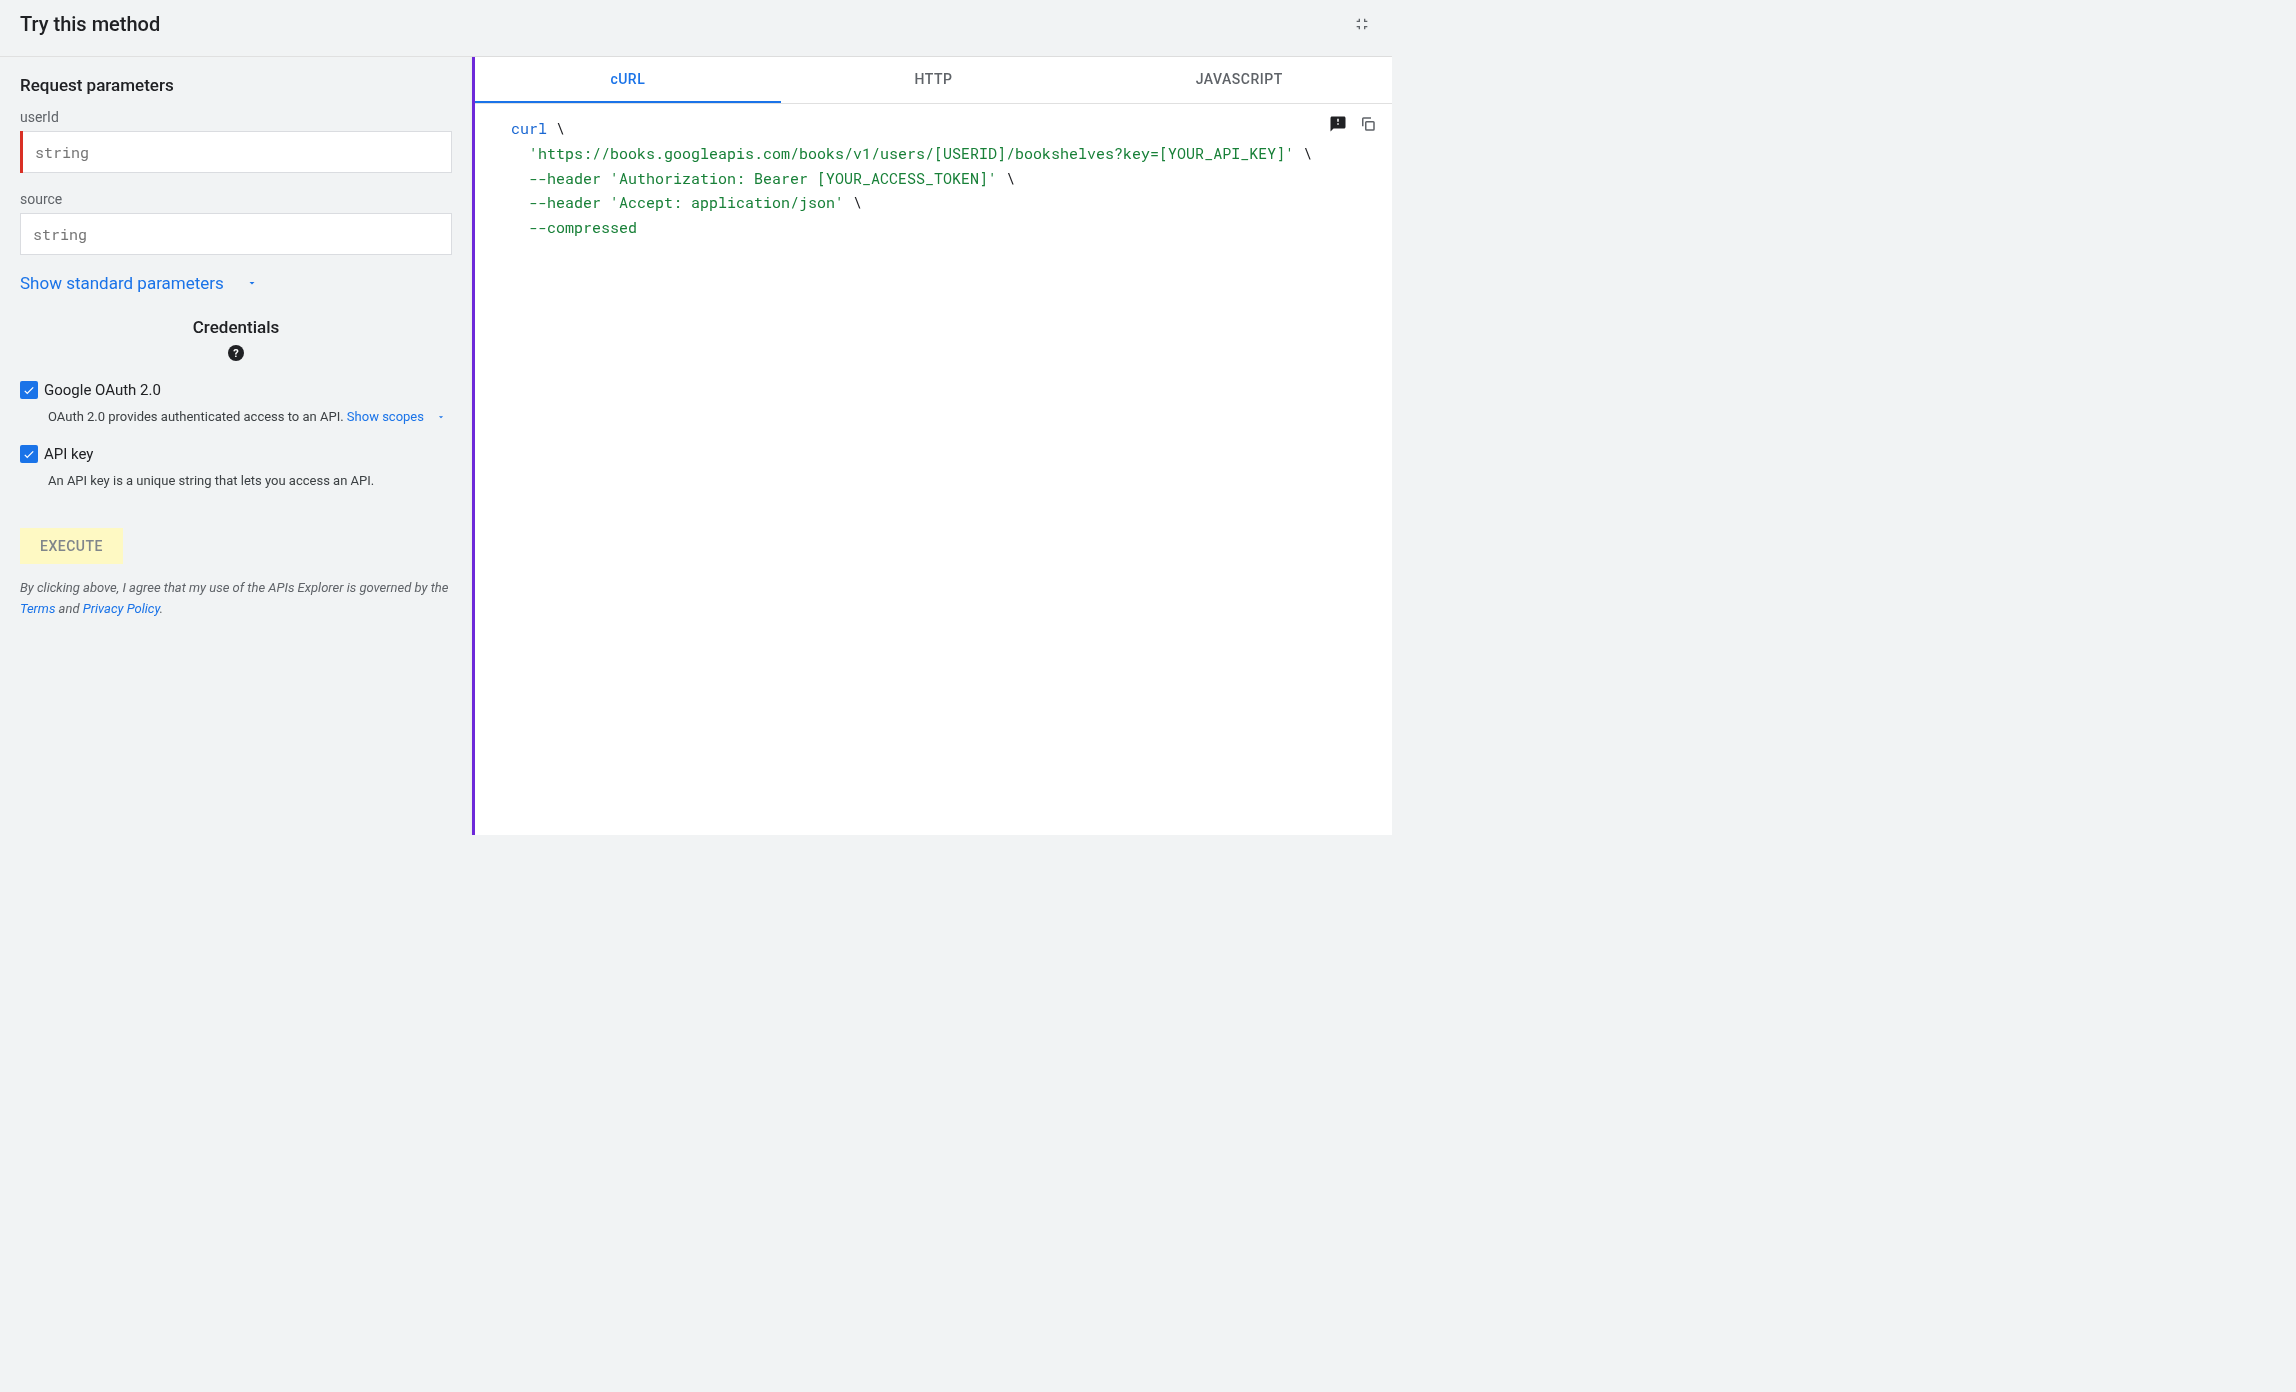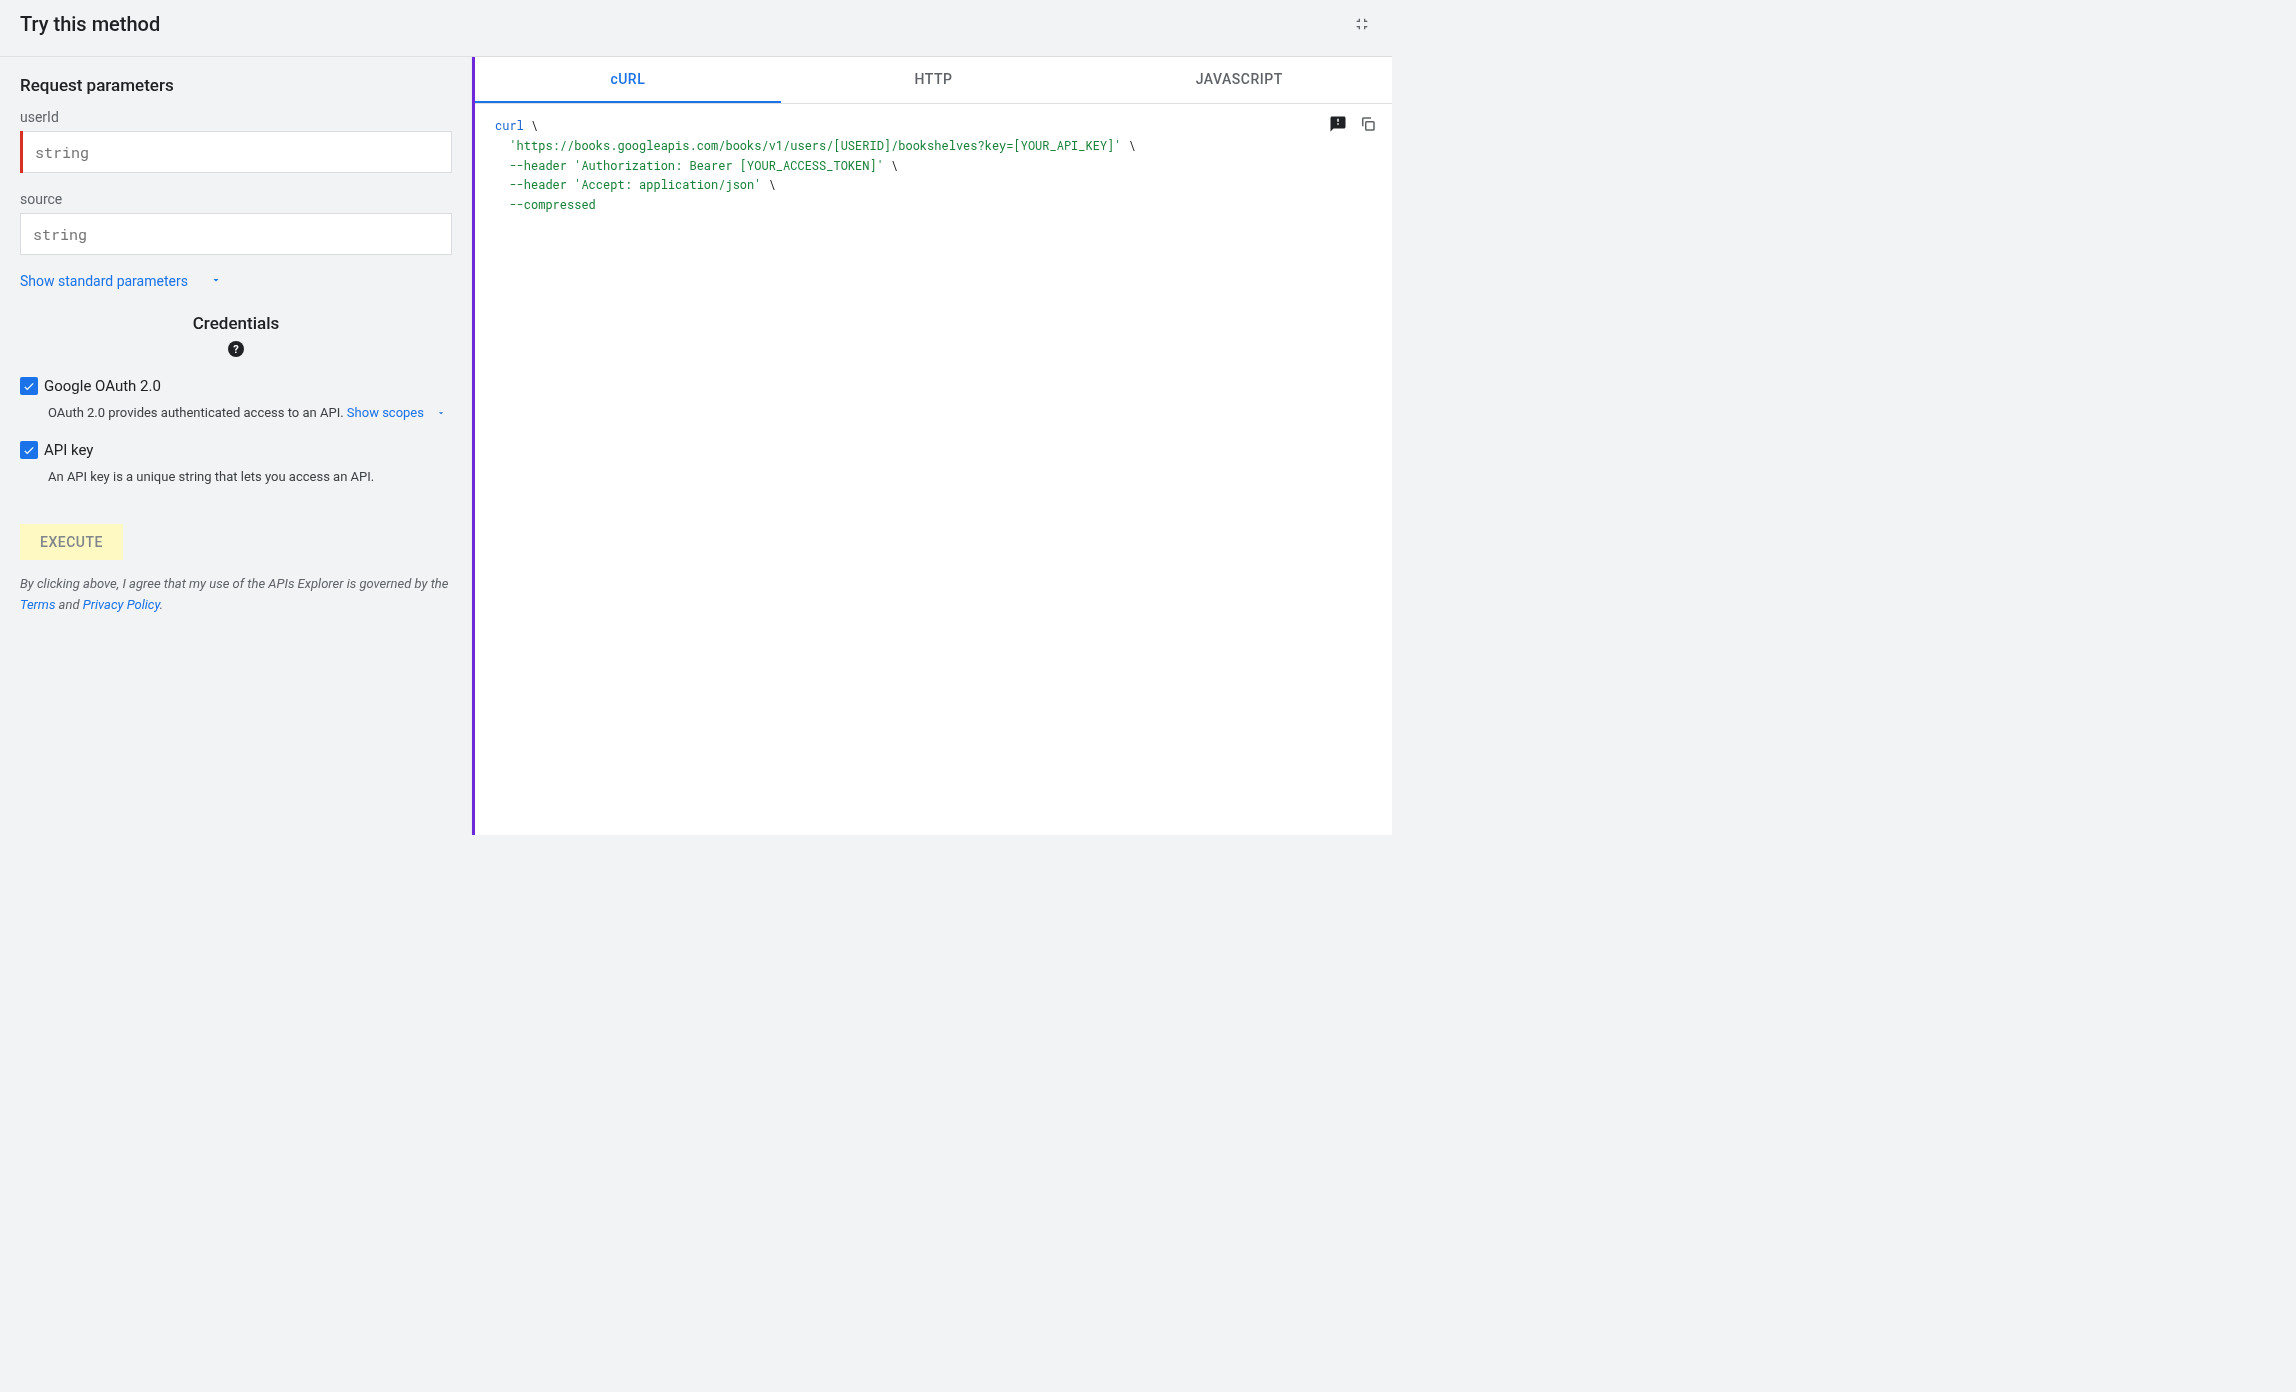--- a/index.html
+++ b/index.html
@@ -85,21 +85,21 @@
     background: #fff;
     color: #5f6368;
     outline: none;
   }
   .param-input-wrap.required .param-input {
     border-left: none;
     padding-left: 15px;
   }
   .link-toggle {
     color: #1a73e8;
-    font-size: 14px;
+    font-size: 17px;
     cursor: pointer;
     display: inline-flex;
     align-items: center;
     gap: 22px;
     margin-bottom: 24px;
   }
   .chevron {
     display: inline-block;
   }
   .credentials-row {
@@ -196,23 +196,23 @@
     color: #5f6368;
     cursor: pointer;
     border-bottom: 2px solid transparent;
   }
   .tab.active {
     color: #1a73e8;
     border-bottom-color: #1a73e8;
   }
   .code-area {
     position: relative;
-    padding: 12px 20px;
+    padding: 12px 36px;
     font-family: 'Roboto Mono', Consolas, monospace;
-    font-size: 12px;
+    font-size: 15px;
     line-height: 1.65;
     white-space: pre;
     flex: 1;
     overflow: auto;
   }
   .kw-curl { color: #1967d2; }
   .kw-str { color: #188038; }
   .kw-flag { color: #188038; }
   .code-icons {
     position: absolute;

